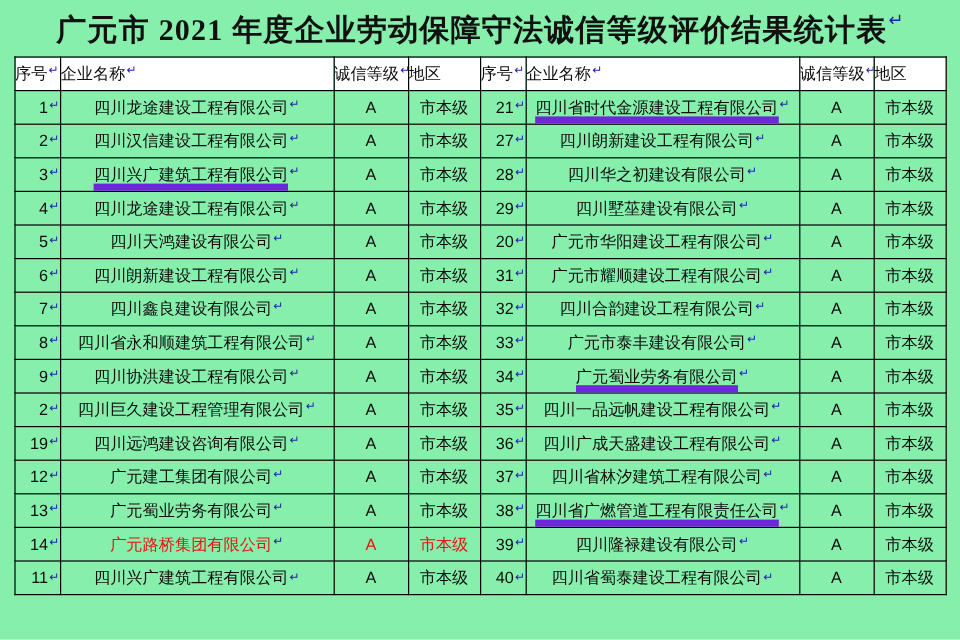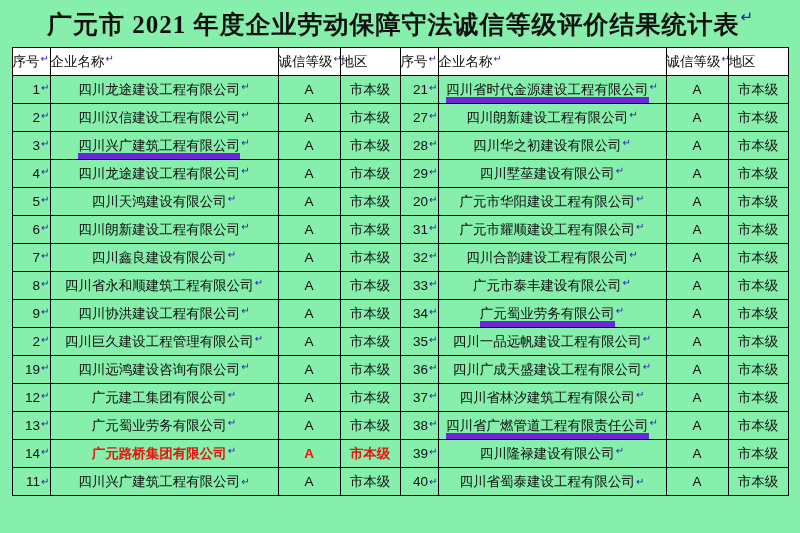--- a/index.html
+++ b/index.html
@@ -76,21 +76,20 @@
     text-align: center;
   }
   .mk {
     color: #2222aa;
     font-size: 10px;
     vertical-align: top;
     margin-left: 1px;
   }
   .red {
     color: #e8150f;
-    font-weight: bold;
   }
   .underline-blue {
     border-bottom: 7px solid #6d28d9;
   }
   col.w-no { width: 38px; }
   col.w-name { width: 228px; }
   col.w-grade { width: 62px; }
   col.w-region { width: 60px; }
   .clip-row td {
     height: 12px;

